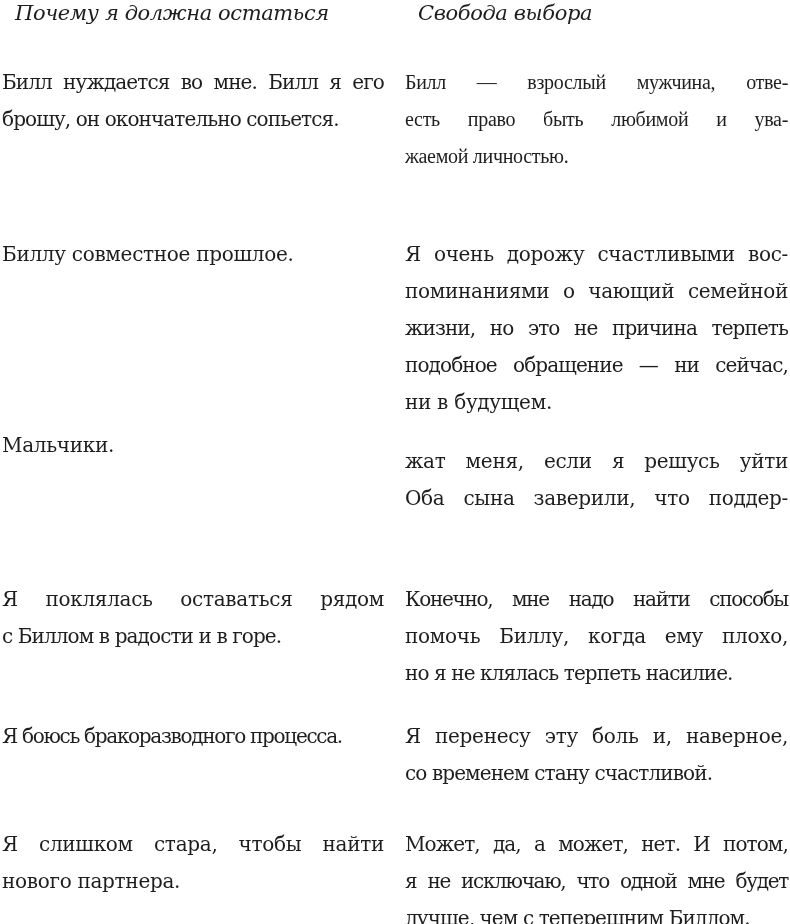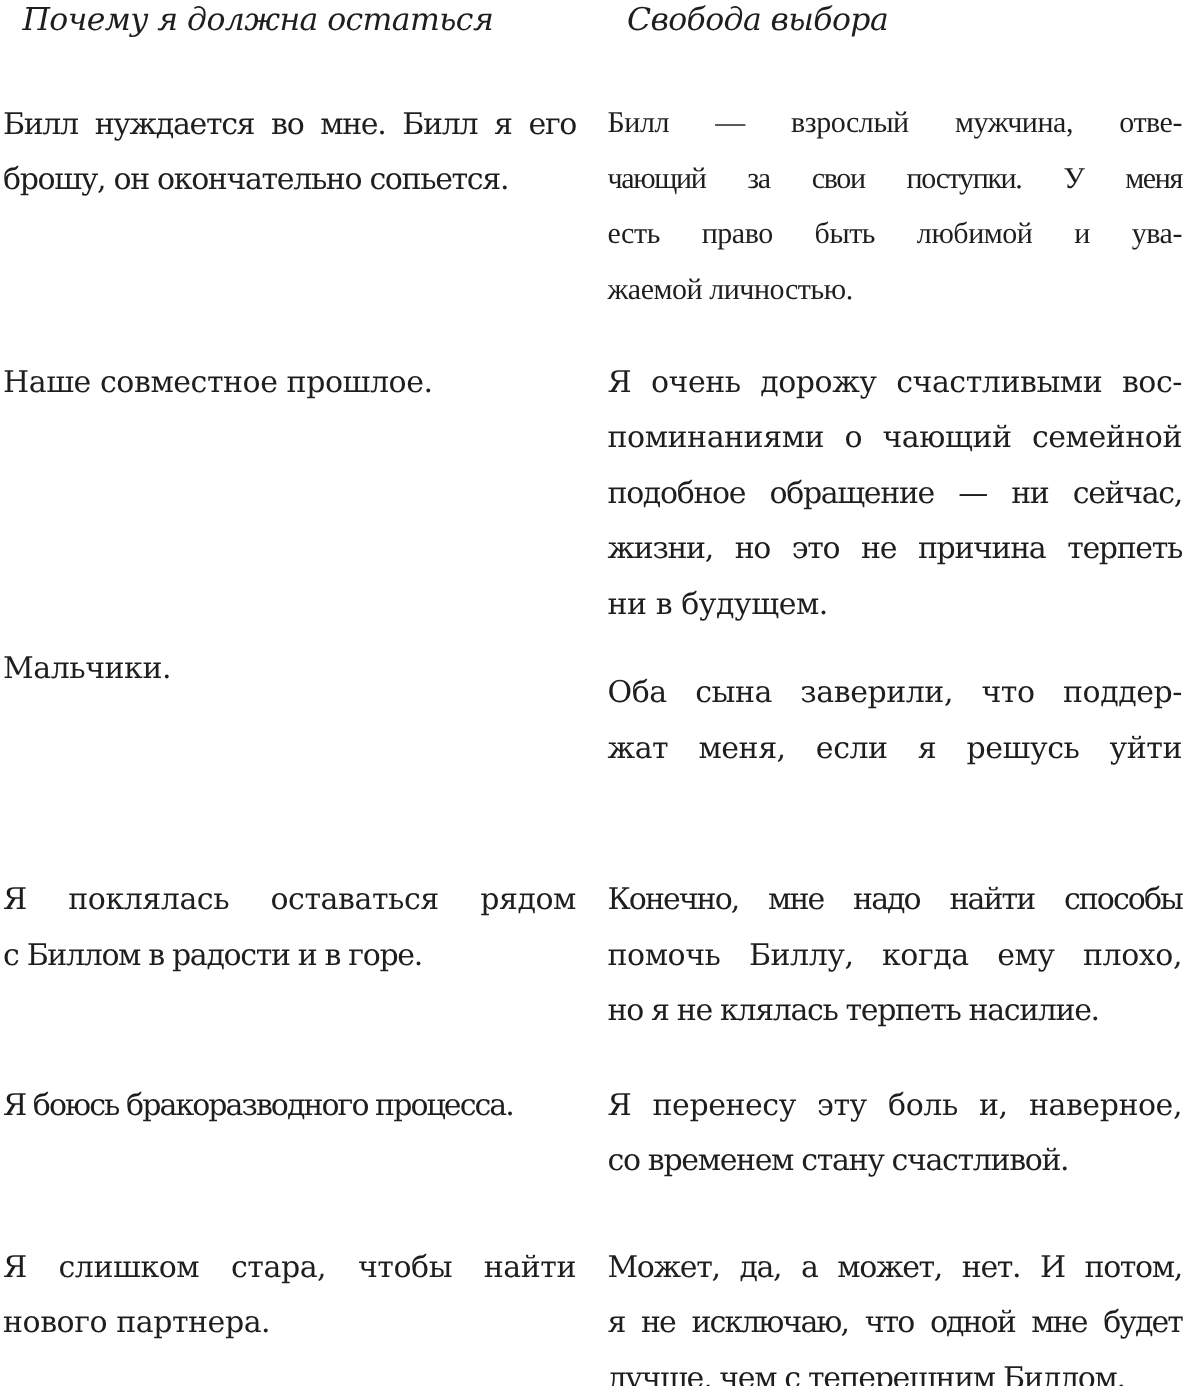--- a/index.html
+++ b/index.html
@@ -51,42 +51,41 @@
 
 <div class="col-left heading" style="top:0px;">Почему я должна остаться</div>
 <div class="col-right heading" style="top:0px;">Свобода выбора</div>
 
 <div class="col-left cell condensed" style="top:64px;">
   <span class="line just">Билл нуждается во мне. Билл я его</span>
   <span class="line">брошу, он окончательно сопьется.</span>
 </div>
 <div class="col-right cell" style="top:64px;font-family:Liberation Serif, serif;">
   <span class="line just">Билл — взрослый мужчина, отве-</span>
-  <span class="line just condensed">чающий за свои поступки. У меня</span>
   <span class="line just">есть право быть любимой и ува-</span>
   <span class="line">жаемой личностью.</span>
 </div>
 
 <div class="col-left cell" style="top:236px;">
-  <span class="line">Наше совместное прошлое.</span>
+  <span class="line">Биллу совместное прошлое.</span>
 </div>
 <div class="col-right cell" style="top:236px;">
   <span class="line just">Я очень дорожу счастливыми вос-</span>
   <span class="line just">поминаниями о чающий семейной</span>
+  <span class="line just condensed">жизни, но это не причина терпеть</span>
   <span class="line just condensed">подобное обращение — ни сейчас,</span>
-  <span class="line just condensed">жизни, но это не причина терпеть</span>
   <span class="line">ни в будущем.</span>
 </div>
 
 <div class="col-left cell" style="top:427px;">
   <span class="line">Мальчики.</span>
 </div>
 <div class="col-right cell" style="top:443px;">
+  <span class="line just">жат меня, если я решусь уйти</span>
   <span class="line just">Оба сына заверили, что поддер-</span>
-  <span class="line just">жат меня, если я решусь уйти</span>
 </div>
 
 <div class="col-left cell" style="top:581px;">
   <span class="line just">Я поклялась оставаться рядом</span>
   <span class="line condensed">с Биллом в радости и в горе.</span>
 </div>
 <div class="col-right cell" style="top:581px;">
   <span class="line just very-condensed">Конечно, мне надо найти способы</span>
   <span class="line just">помочь Биллу, когда ему плохо,</span>
   <span class="line condensed">но я не клялась терпеть насилие.</span>

